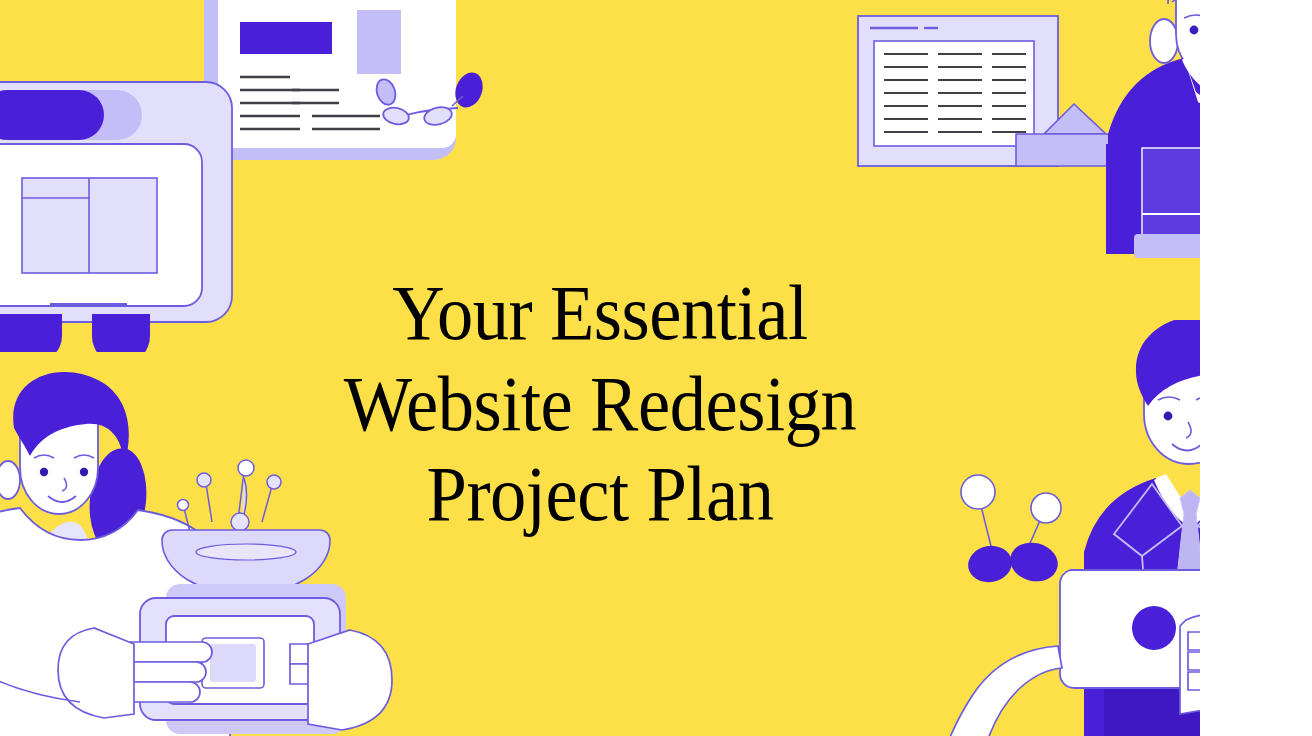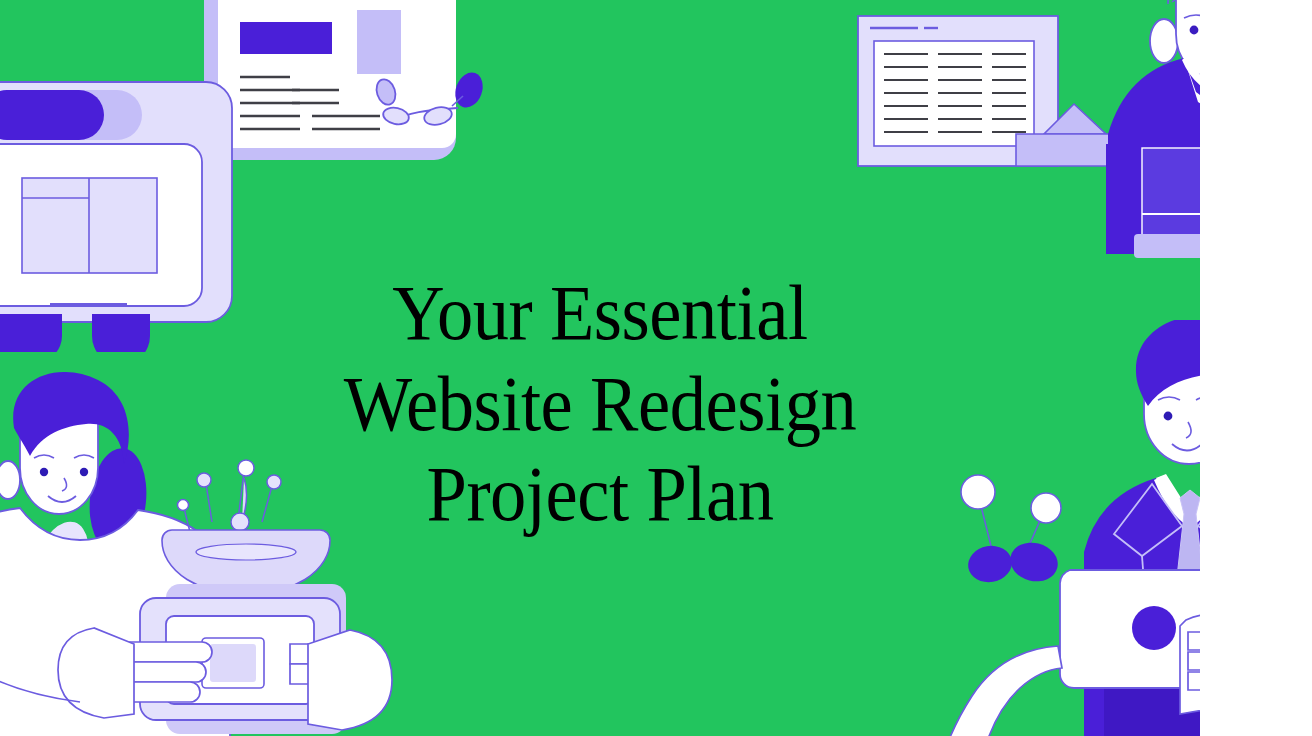--- a/index.html
+++ b/index.html
@@ -7,21 +7,21 @@
     padding: 0;
     background: #ffffff;
   }
   body {
     font-family: "Liberation Serif", serif;
   }
   #slide {
     position: relative;
     width: 1200px;
     height: 736px;
-    background: #22c55e;
+    background: #fde047;
     overflow: hidden;
   }
   .art {
     position: absolute;
     pointer-events: none;
   }
   #art-top-left   { left: -18px;  top: -8px;   width: 520px;  height: 360px; }
   #art-top-right  { left: 846px;  top: -14px;  width: 480px;  height: 300px; }
   #art-bottom-left{ left: -10px;  top: 372px;  width: 500px;  height: 372px; }
   #art-bottom-right{left: 856px;  top: 320px;  width: 470px;  height: 420px; }

